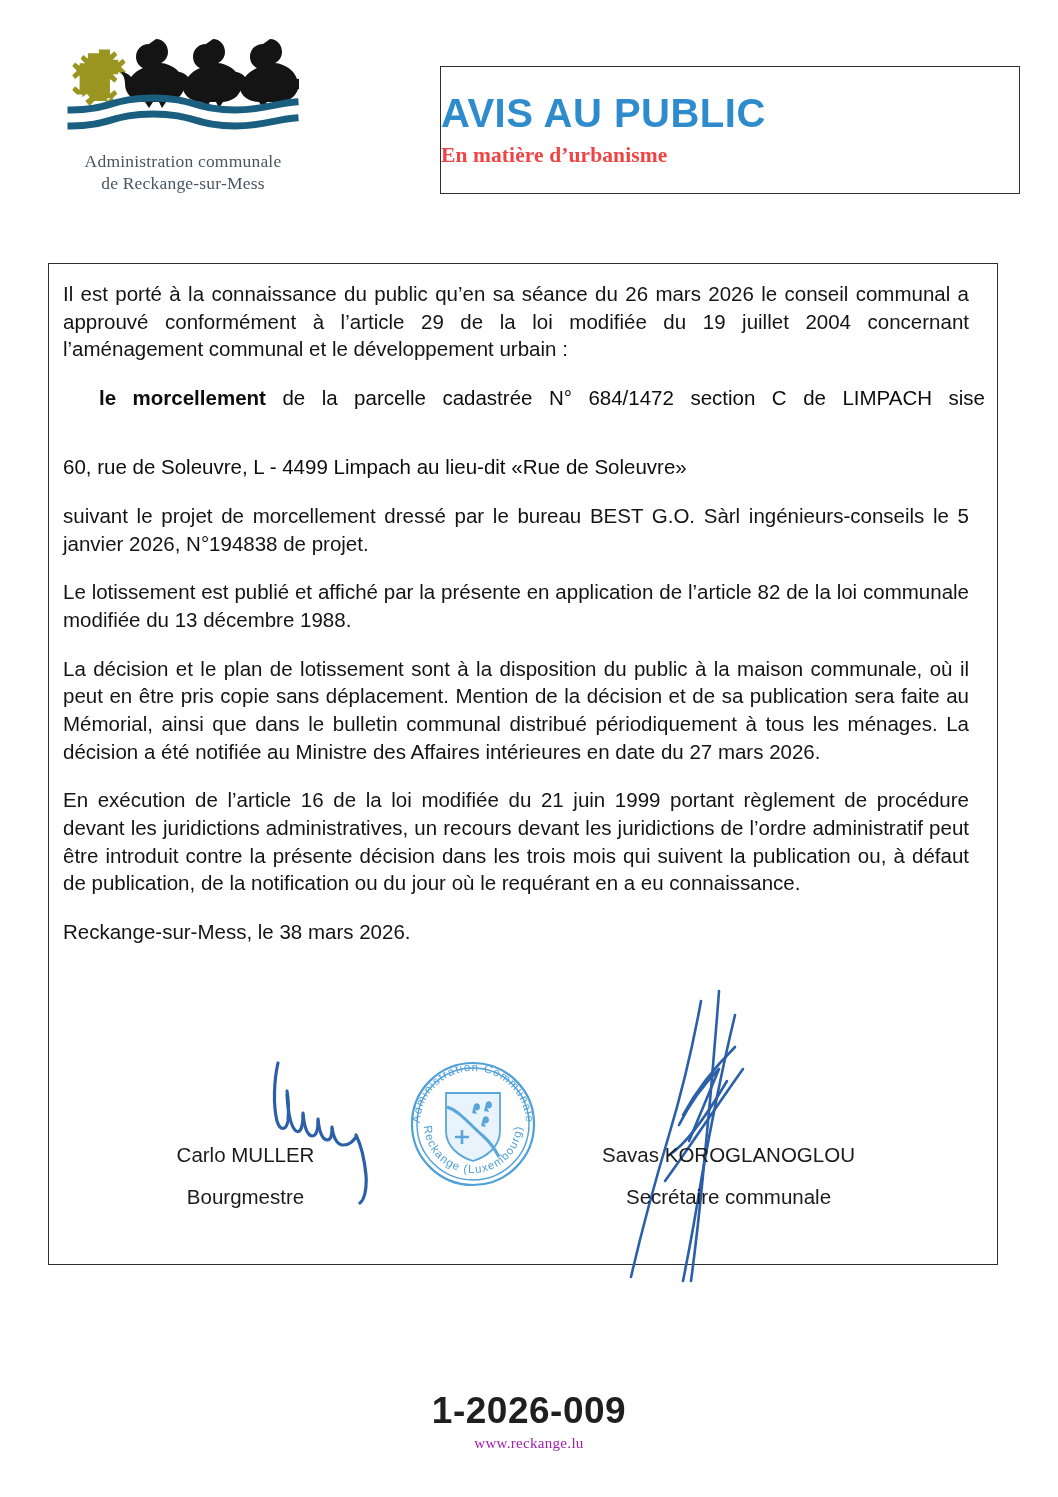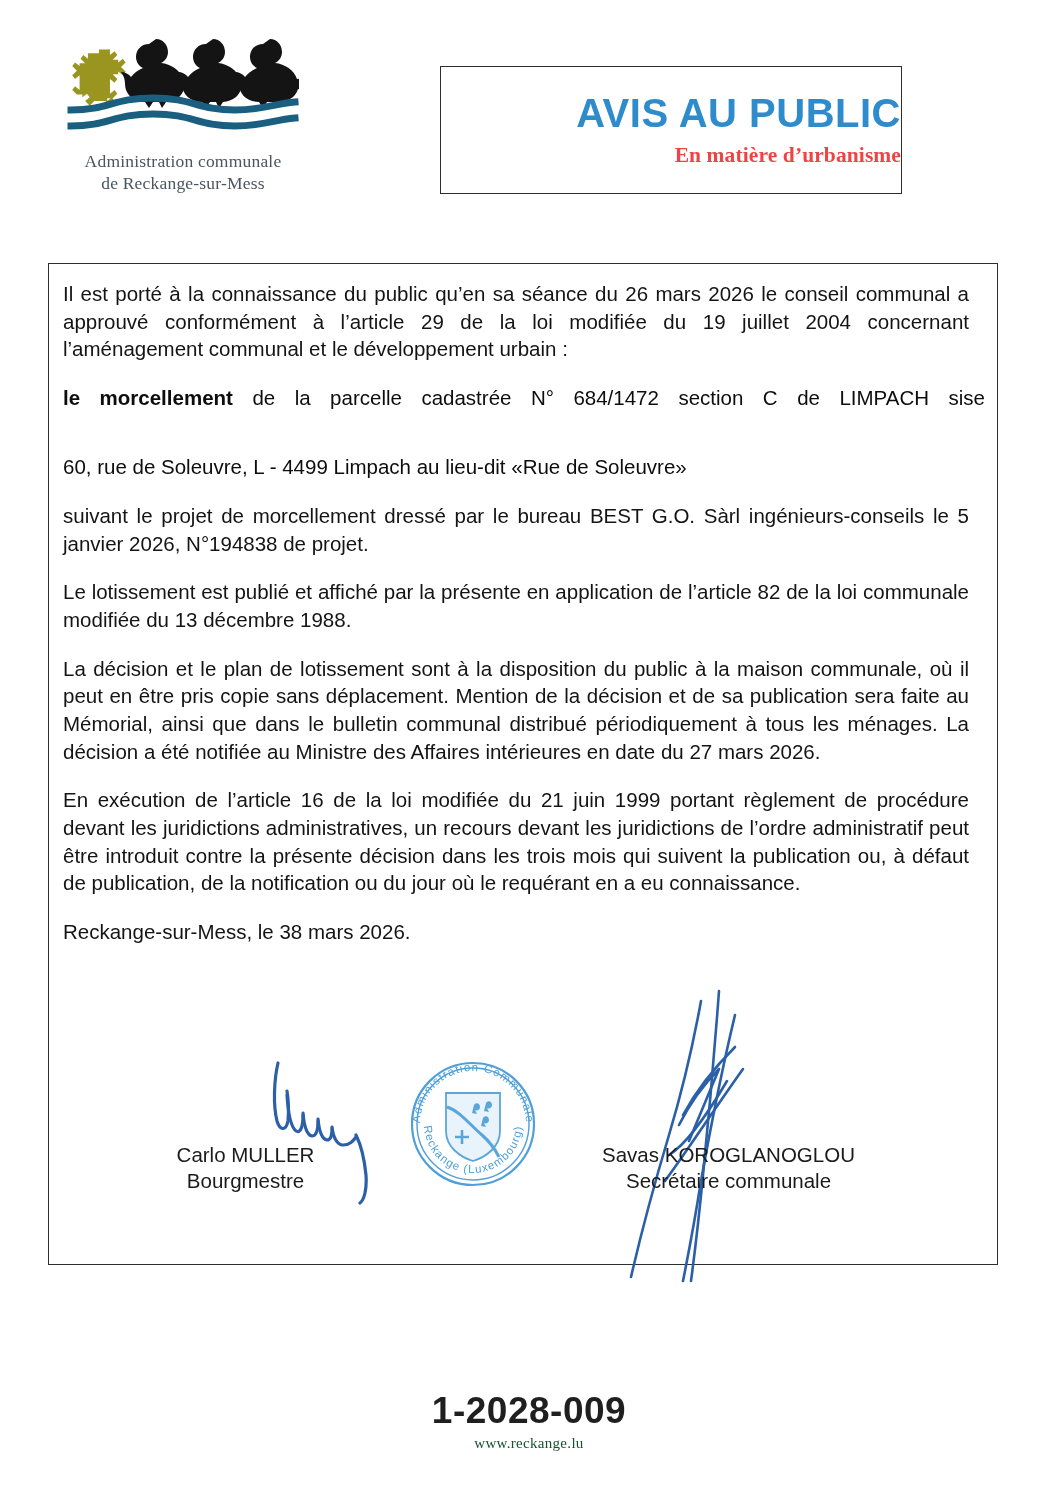--- a/index.html
+++ b/index.html
@@ -45,28 +45,28 @@
     line-height: 1.28;
     color: #4a5560;
     letter-spacing: 0.2px;
   }
   .logo-caption .l2 { display: block; }
 
   .title-box {
     position: absolute;
     left: 440px;
     top: 66px;
-    width: 462px;
+    width: 580px;
     height: 128px;
     border: 1.6px solid #2e2e2e;
     box-sizing: border-box;
     background: #fff;
     display: flex;
     flex-direction: column;
-    align-items: flex-end;
+    align-items: flex-start;
     justify-content: center;
   }
   .title-main {
     color: #2e8ccc;
     font-size: 40px;
     font-weight: bold;
     letter-spacing: 0.5px;
     line-height: 1.05;
   }
   .title-sub {
@@ -104,21 +104,21 @@
   p.body-par:last-child { margin-bottom: 0; }
 
   .par-left { text-align: left; }
 
   .emph-block {
     margin: 0 0 21px 0;
     font-size: 20.5px;
     line-height: 1.38;
     color: #0d0d0d;
   }
-  .emph-l1 { text-align: justify; }
+  .emph-l1 { text-align: justify; margin-left: 36px; }
   .emph-l1:after { content: ""; display: inline-block; width: 100%; }
   .emph-l2 {
     font-weight: normal;
     margin-top: 12px;
   }
   .emph-strong { font-weight: bold; }
 
   .par-gap-top { margin-top: 4px; }
 
   
@@ -141,21 +141,21 @@
     align-items: flex-end;
   }
   .sig-col {
     text-align: center;
     font-size: 20.5px;
     line-height: 1.3;
   }
   .sig-col-left { width: 370px; }
   .sig-col-right { width: 520px; margin-left: 44px; }
   .sig-name { display: block; }
-  .sig-role { display: block; }
+  .sig-role { display: block; margin-top: 16px; }
 
   .ink {
     position: absolute;
     pointer-events: none;
   }
   .ink-muller { left: 205px; top: 68px; }
   .ink-korog { left: 560px; top: 18px; }
 
   .stamp {
     position: absolute;
@@ -174,21 +174,21 @@
   .footer-ref {
     font-size: 37px;
     font-weight: bold;
     letter-spacing: 0.5px;
     color: #1f1f1f;
   }
   .footer-url {
     margin-top: 3px;
     font-family: "Liberation Serif", serif;
     font-size: 15px;
-    color: #14532d;
+    color: #a21caf;
     letter-spacing: 0.3px;
   }
 </style>
 </head>
 <body>
 
 <div class="header">
 
   <div class="logo-block">
     <svg class="logo-art" viewBox="0 0 232 112">
@@ -307,15 +307,15 @@
           <span class="sig-role">Secrétaire communale</span>
         </div>
       </div>
 
     </div>
 
   </div>
 </div>
 
 <div class="footer">
-  <div class="footer-ref">1-2028-009</div>
+  <div class="footer-ref">1-2026-009</div>
   <div class="footer-url">www.reckange.lu</div>
 </div>
 
 </body></html>

